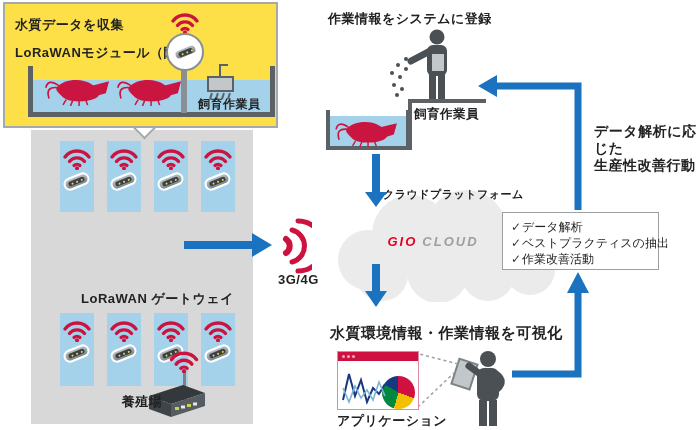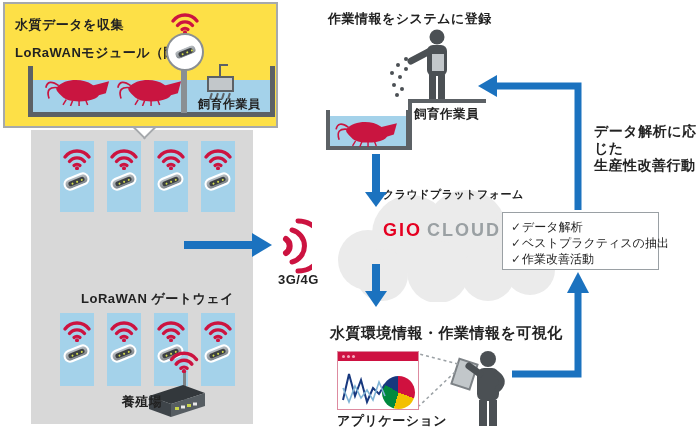--- a/index.html
+++ b/index.html
@@ -41,21 +41,21 @@
          background:conic-gradient(#d0113f 0deg 110deg, #f3c000 110deg 196deg, #00893e 196deg 300deg, #17387e 300deg 360deg); }
 
   .checklist { position:absolute; left:502px; top:212px; width:157px; height:58px; background:#fff; border:1.5px solid #9aa0a4; z-index:4; padding:6px 8px; }
   .checklist div { font-size:12px; color:#222; line-height:16px; white-space:nowrap; font-weight:500; }
   .checklist .ck { font-weight:700; margin-right:1px; color:#333; }
 
   .cloud-label { position:absolute; left:383px; top:187px; font-size:11px; z-index:2; }
   .logo { position:absolute; left:383px; top:218px; z-index:2; width:100px; text-align:center; }
   .logo-word { font-size:27px; font-weight:800; color:#1d3e8e; letter-spacing:3px; line-height:28px; }
   .logo-arc { position:absolute; left:29px; top:-6px; width:26px; height:14px; border-top:6px solid #e50021; border-radius:50% 50% 0 0 / 100% 100% 0 0; }
-  .logo-sub { font-size:18px; font-weight:800; letter-spacing:2px; margin-top:2px; }
+  .logo-sub { font-size:13px; font-weight:800; letter-spacing:2px; margin-top:16px;font-style:italic; }
   .logo-sub .g { color:#e50021; } .logo-sub .c { color:#9aa0a3; margin-left:5px; }
 
   .lbl { position:absolute; z-index:3; }
   svg.abs { position:absolute; z-index:2; }
   .overlay { position:absolute; left:0; top:0; z-index:3; pointer-events:none; }
 </style>
 </head>
 <body>
 
 <div class="stage">

